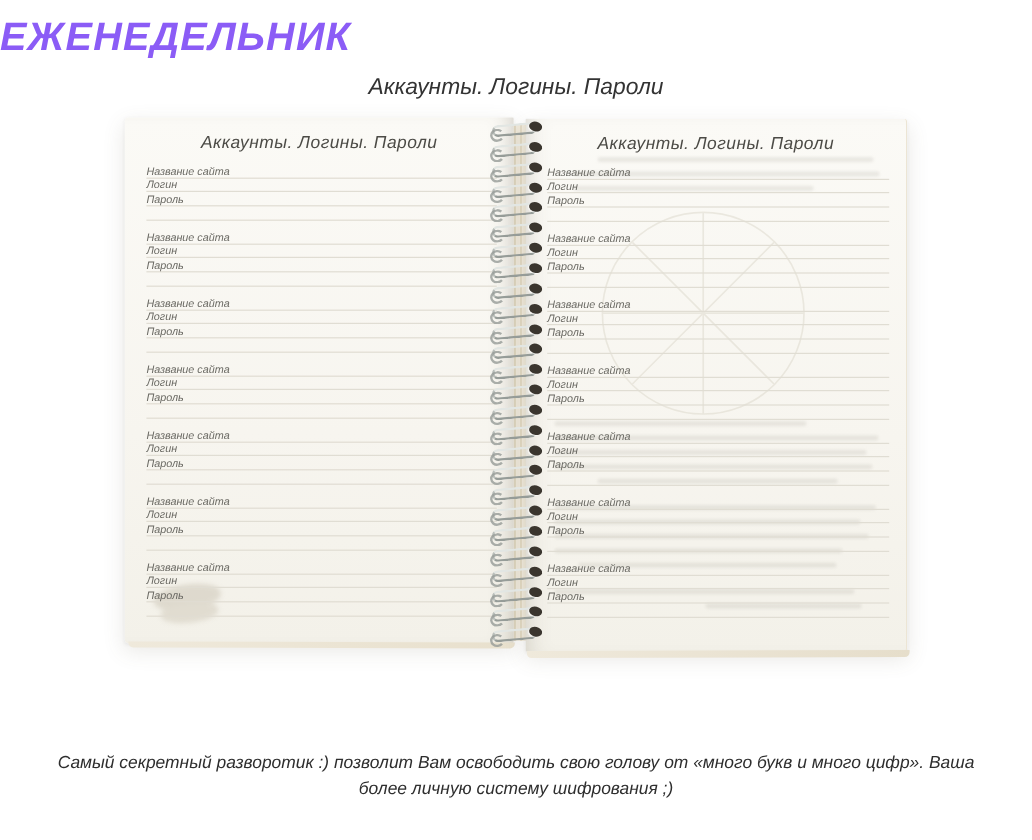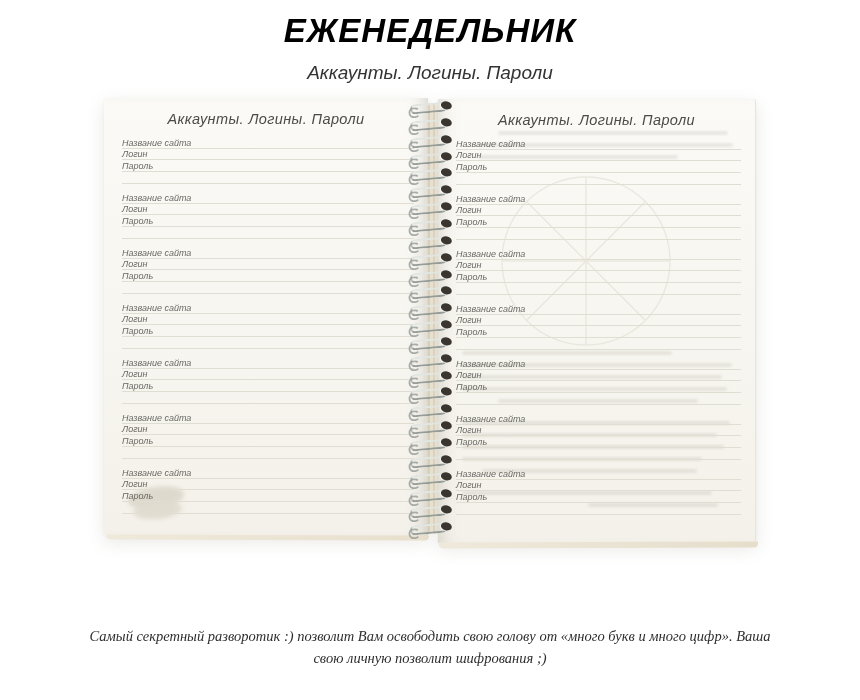--- a/index.html
+++ b/index.html
@@ -9,22 +9,22 @@
     --heading:#4c4b46;
     --wire:#b9beba;
     --hole:#3a352e;
   }
   *{margin:0;padding:0;box-sizing:border-box;}
   html,body{width:860px;height:700px;background:#ffffff;overflow:hidden;
     font-family:"Liberation Sans", sans-serif;}
   .stage{position:relative;width:860px;height:700px;background:#fff;}
 
   
-  .main-title{position:absolute;top:12px;left:0;width:100%;text-align:center;
-    font-size:33px;font-weight:bold;font-style:italic;letter-spacing:1px;color:#000000;}
+  .main-title{position:absolute;top:12px;left:0;width:100%;text-align:left;
+    font-size:33px;font-weight:bold;font-style:italic;letter-spacing:1px;color:#8b5cf6;}
   .main-subtitle{position:absolute;top:62px;left:0;width:100%;text-align:center;
     font-size:19px;font-style:italic;color:#333;}
 
   
   .spread{position:absolute;left:104px;top:96px;width:652px;height:452px;}
   .gap-strip{position:absolute;left:316px;top:8px;width:26px;height:430px;z-index:0;
     background:repeating-linear-gradient(90deg,#f3eddf 0 3px,#e6ddc8 3px 5px);}
   .page{position:absolute;z-index:1;background:linear-gradient(180deg,#fbfaf6 0%,#f7f5ef 60%,#f3f1e9 100%);
     box-shadow:0 6px 18px rgba(100,90,70,0.14),0 1px 3px rgba(0,0,0,0.05);}
   .page-left{left:0;top:2px;width:324px;height:438px;border-radius:3px 1px 1px 3px;
@@ -64,21 +64,21 @@
   .wheel-wm{position:absolute;left:58px;top:72px;width:180px;height:180px;opacity:.5;z-index:2;}
   .lips-wm{position:absolute;left:18px;top:385px;width:72px;height:46px;z-index:2;filter:blur(2px);opacity:.5;}
   .lips-wm .l1{position:absolute;left:6px;top:4px;width:56px;height:20px;border-radius:50% 50% 40% 40%;
     background:#c9c2b2;transform:rotate(-8deg);}
   .lips-wm .l2{position:absolute;left:12px;top:20px;width:48px;height:16px;border-radius:40% 40% 50% 50%;
     background:#cfc8b8;transform:rotate(-6deg);}
   .bleed{position:absolute;height:4px;background:rgba(165,160,148,0.20);filter:blur(1.3px);z-index:2;border-radius:2px;}
 
   
   .caption{position:absolute;top:626px;left:0;width:100%;text-align:center;
-    font-style:italic;font-size:14.5px;line-height:21.5px;color:#2e2e2e;font-family:Liberation Serif, serif;}
+    font-style:italic;font-size:14.5px;line-height:21.5px;color:#2e2e2e;}
   .caption div{white-space:nowrap;}
 </style>
 </head>
 <body>
 
 <div class="stage">
 
   <div class="main-title">ЕЖЕНЕДЕЛЬНИК</div>
   <div class="main-subtitle">Аккаунты. Логины. Пароли</div>
 
@@ -319,16 +319,16 @@
         <div class="ring" style="top: 360.85px;"></div>
         <div class="ring" style="top: 377.7px;"></div>
         <div class="ring" style="top: 394.55px;"></div>
         <div class="ring" style="top: 411.4px;"></div>
         <div class="ring" style="top: 428.25px;"></div>
       </div>
   </div>
 
   <div class="caption">
     <div>Самый секретный разворотик :) позволит Вам освободить свою голову от «много букв и много цифр». Ваша</div>
-    <div>свою личную позволит шифрования ;)</div>
+    <div>более личную систему шифрования ;)</div>
   </div>
 
 </div>
 
 </body></html>

